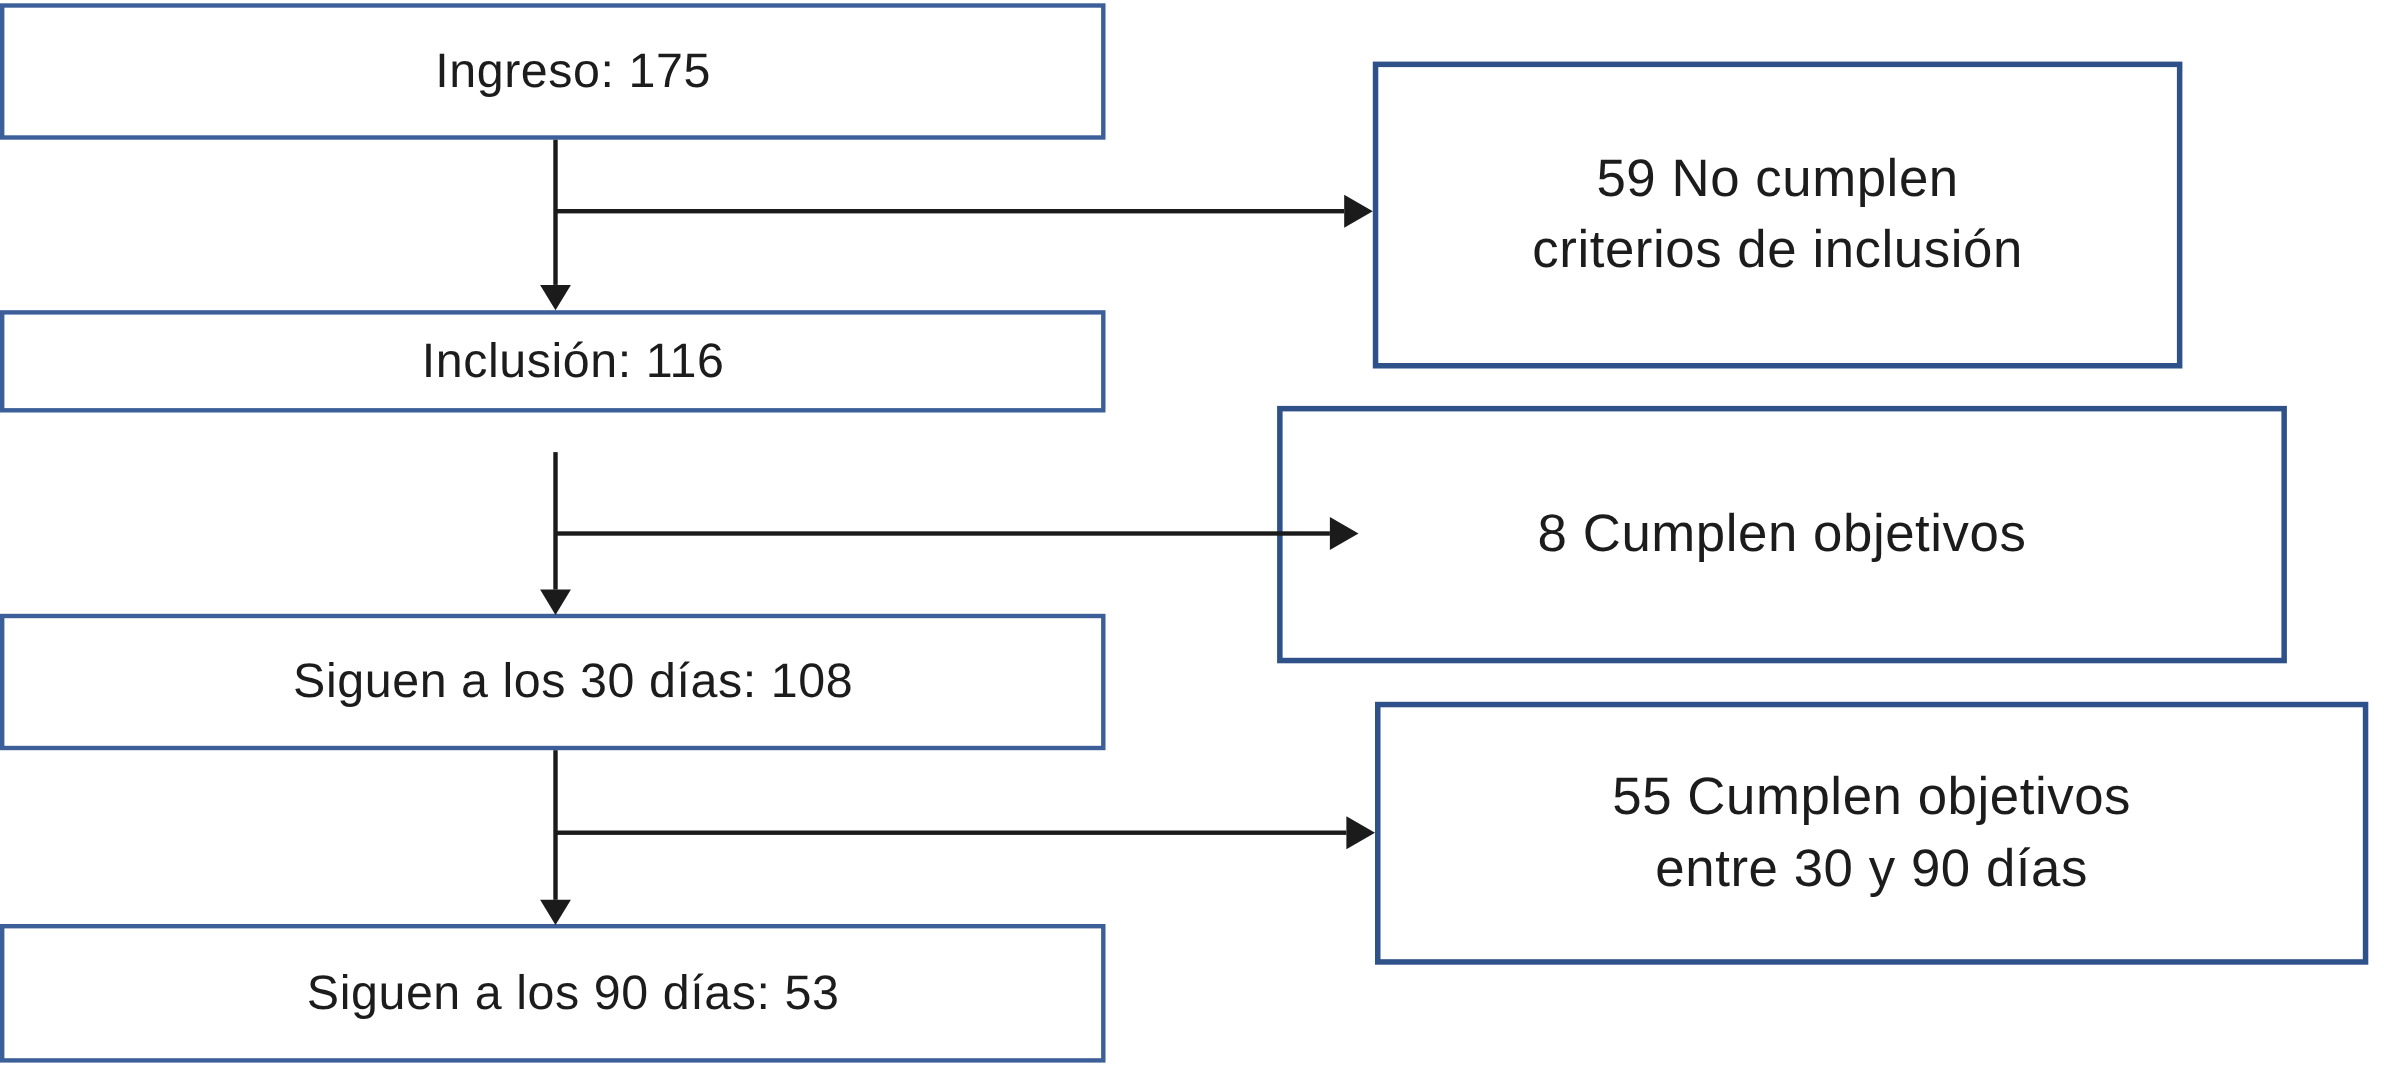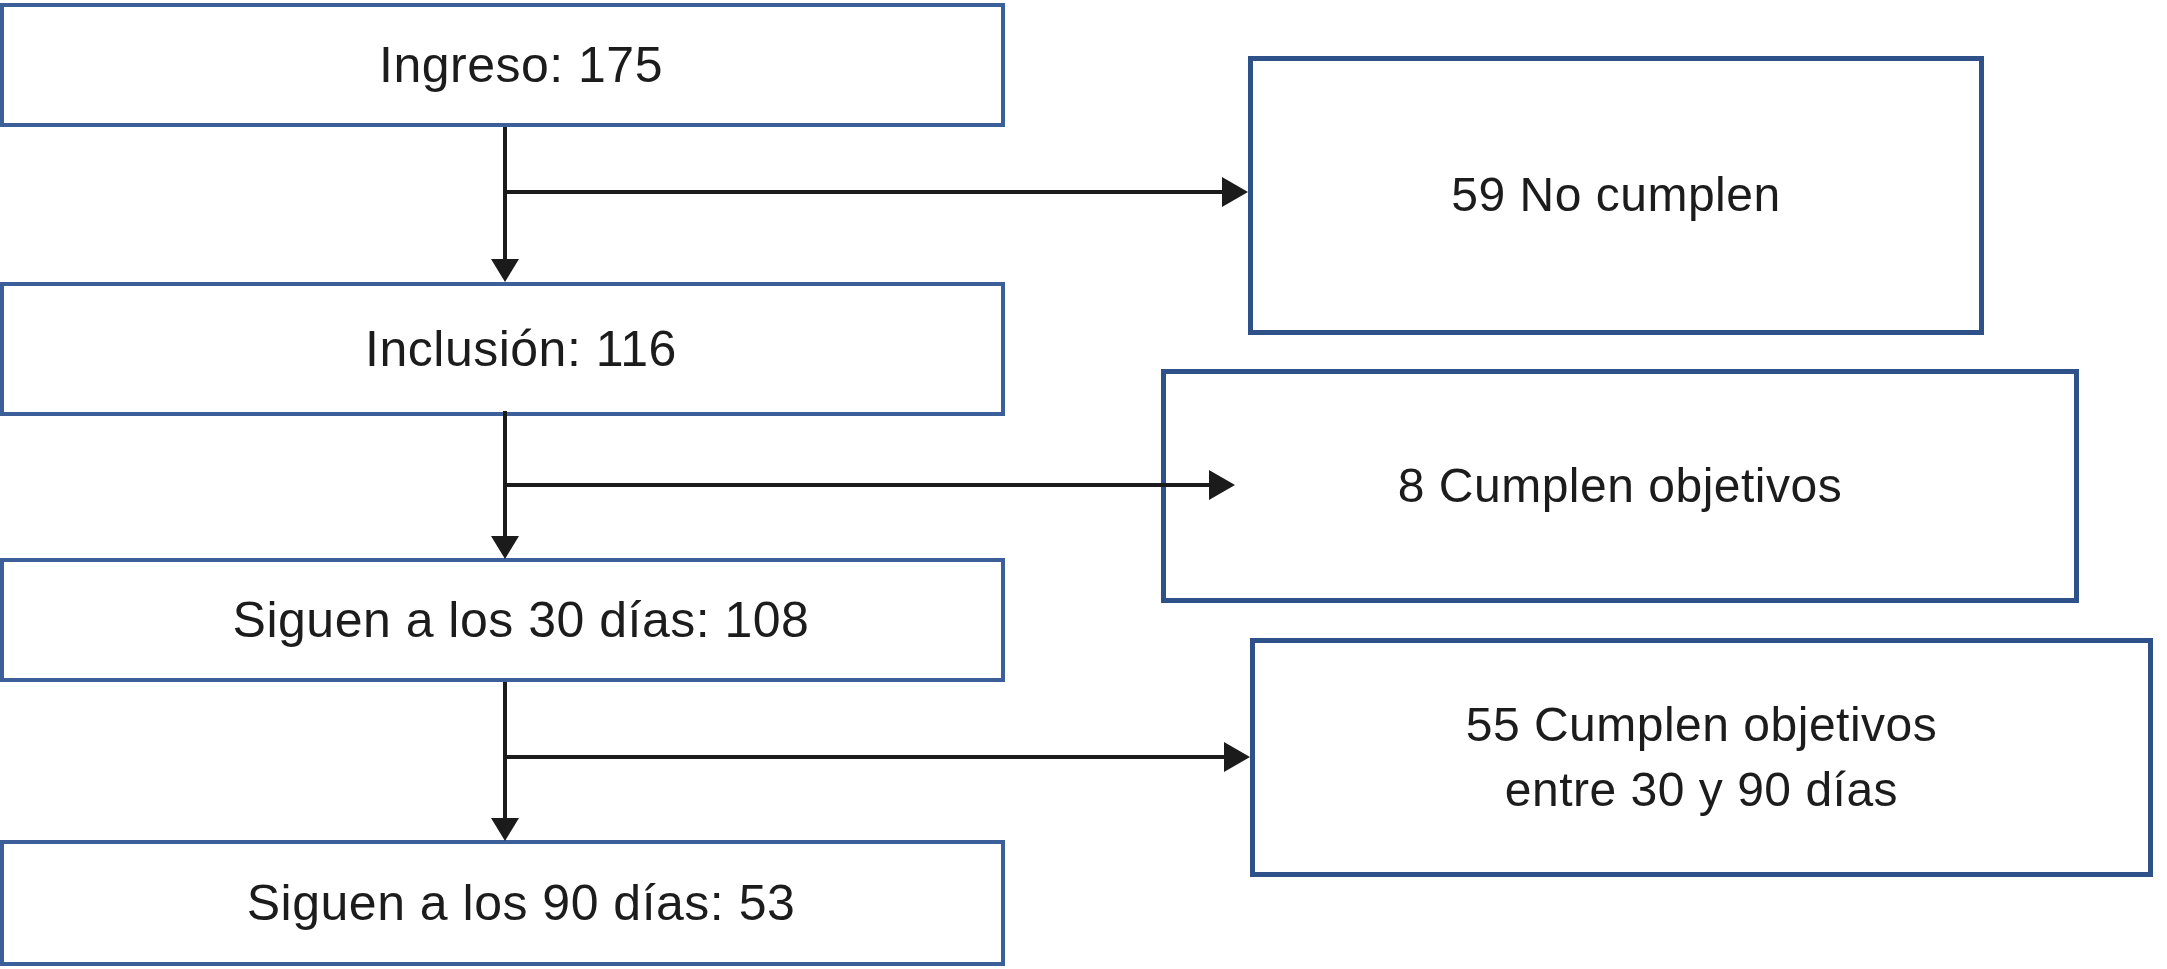--- a/index.html
+++ b/index.html
@@ -21,33 +21,33 @@
     box-sizing: border-box;
     background: #ffffff;
     display: flex;
     flex-direction: column;
     align-items: center;
     justify-content: center;
     text-align: center;
   }
   .flow-box {
     border: 4px solid var(--flow-border, #3c5f9a);
-    font-size: 50px;
+    font-size: 44px;
     letter-spacing: 0.5px;
     padding-left: 37px;
   }
   .side-box {
     border: 5px solid var(--side-border, #2f518a);
     font-size: 48px;
     line-height: 1.34;
     letter-spacing: 0.5px;
   }
   
   .b-ingreso   { left: 0px;    top: 3px;   width: 1005px; height: 124px; }
-  .b-inclusion { left: 0px;    top: 282px; width: 1005px; height: 134px; }
+  .b-inclusion { left: 0px;    top: 282px; width: 1005px; height: 93px; }
   .b-siguen30  { left: 0px;    top: 558px; width: 1005px; height: 124px; }
   .b-siguen90  { left: 0px;    top: 840px; width: 1005px; height: 126px; text-align: right; }
   
   .b-side1 { left: 1248px; top: 56px;  width: 736px; height: 279px; }
   .b-side2 { left: 1161px; top: 369px; width: 918px; height: 234px; }
   .b-side3 { left: 1250px; top: 638px; width: 903px; height: 239px; text-align: right; }
 
   
   .vline, .hline {
     position: absolute;
@@ -99,20 +99,21 @@
   </div>
   <div class="box flow-box b-siguen30">
     <span>Siguen a los 30 días: 108</span>
   </div>
   <div class="box flow-box b-siguen90">
     <span>Siguen a los 90 días: 53</span>
   </div>
 
   <div class="box side-box b-side1">
     <span>59 No cumplen</span>
+    <span>criterios de inclusión</span>
   </div>
   <div class="box side-box b-side2">
     <span>8 Cumplen objetivos</span>
   </div>
   <div class="box side-box b-side3">
     <span>55 Cumplen objetivos</span>
     <span>entre 30 y 90 días</span>
   </div>
 
   <div class="vline v1"></div>

